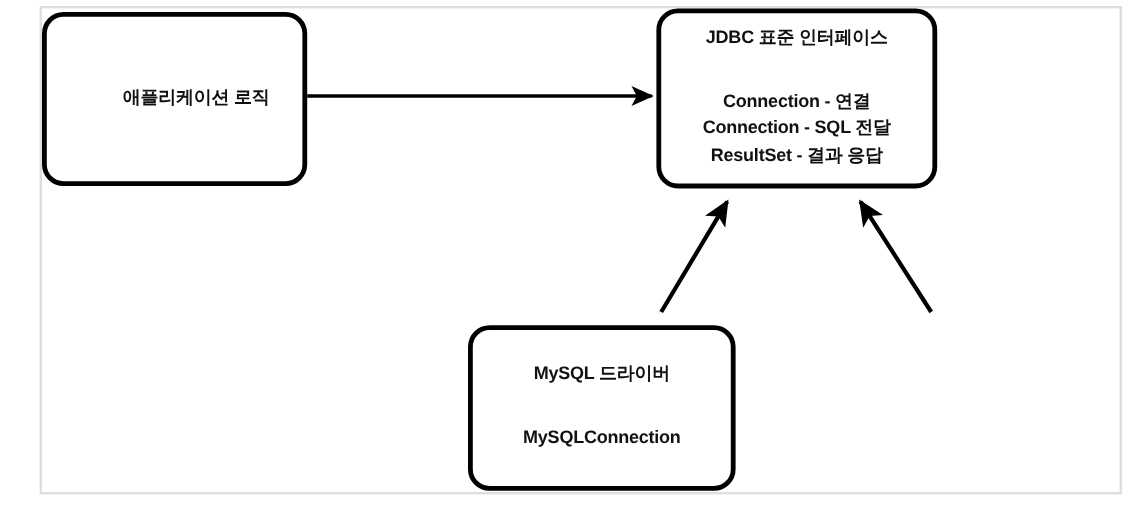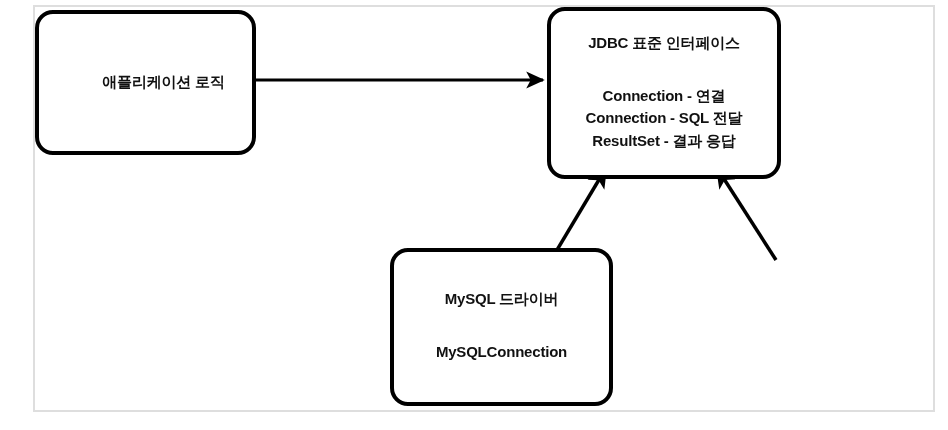--- a/index.html
+++ b/index.html
@@ -79,28 +79,28 @@
   }
   #node-app-logic .node-title {
     font-weight: bold;
     font-size: 15px;
   }
 
   #node-jdbc {
     left: 547px;
     top: 7px;
     width: 234px;
-    height: 172px;
+    height: 150px;
   }
 
   #node-mysql-driver {
     left: 390px;
-    top: 248px;
+    top: 271px;
     width: 223px;
-    height: 158px;
+    height: 138px;
   }
 
   #node-oracle-driver {
     left: 713px;
     top: 262px;
     width: 222px;
     height: 150px;
   }
 
   

